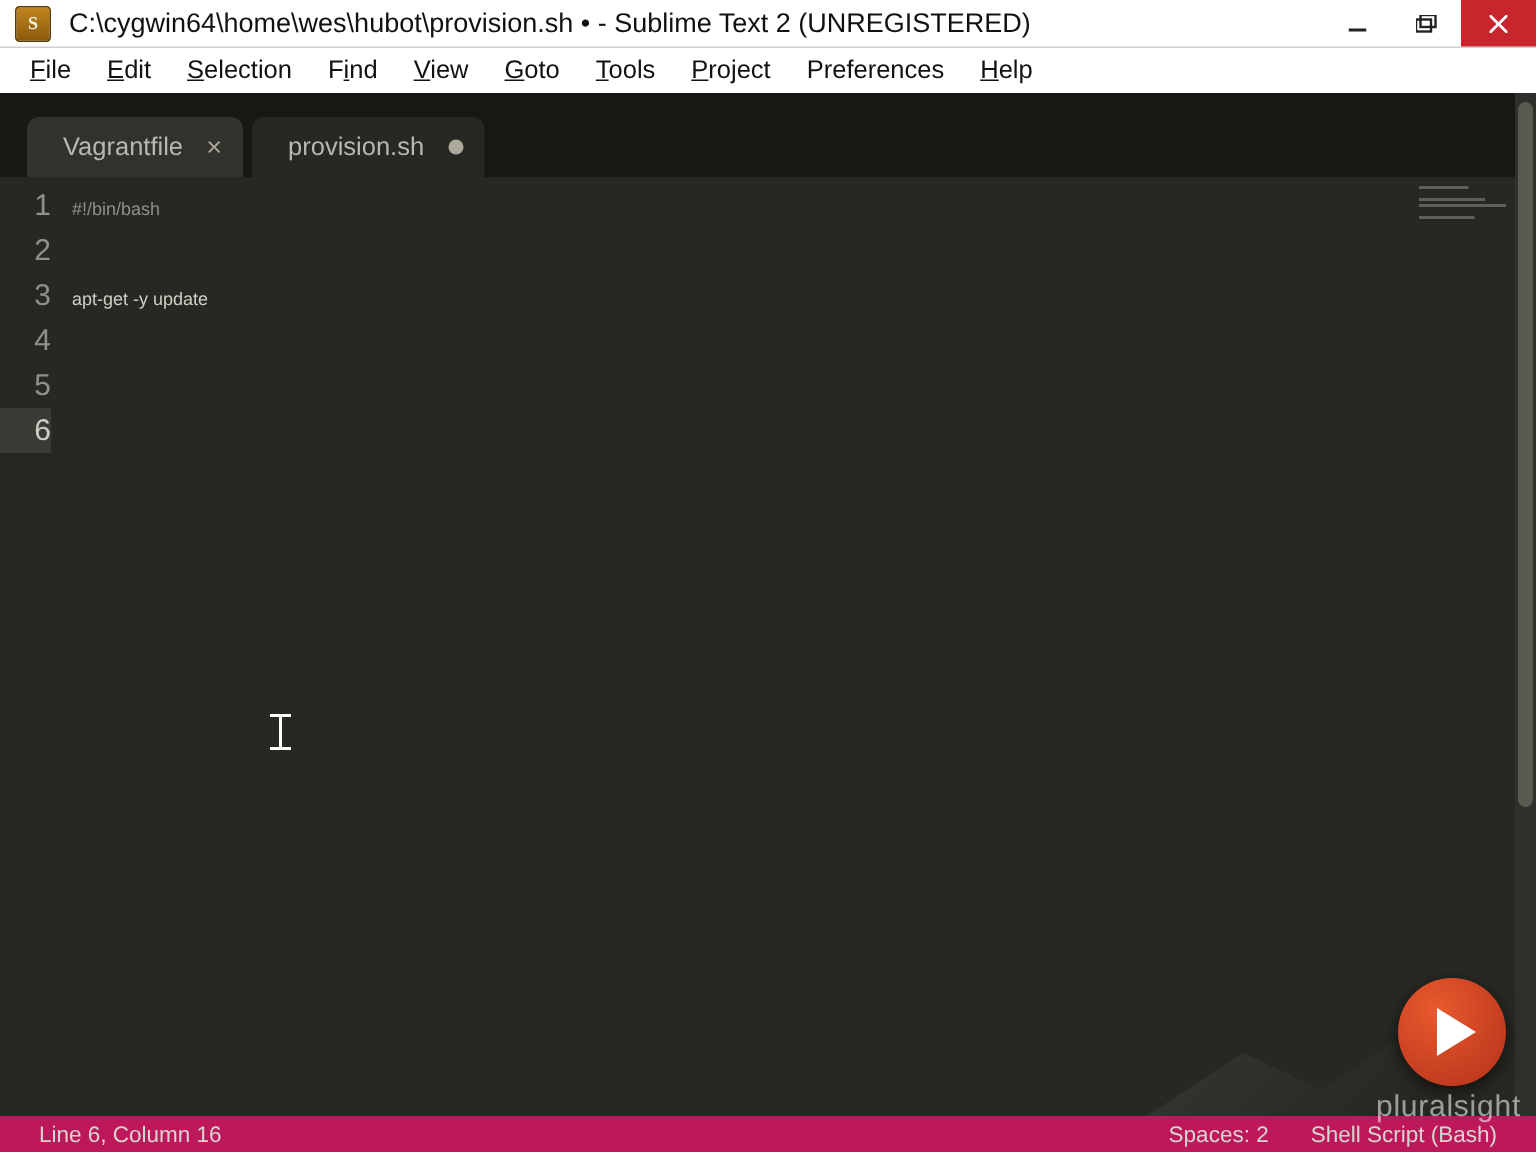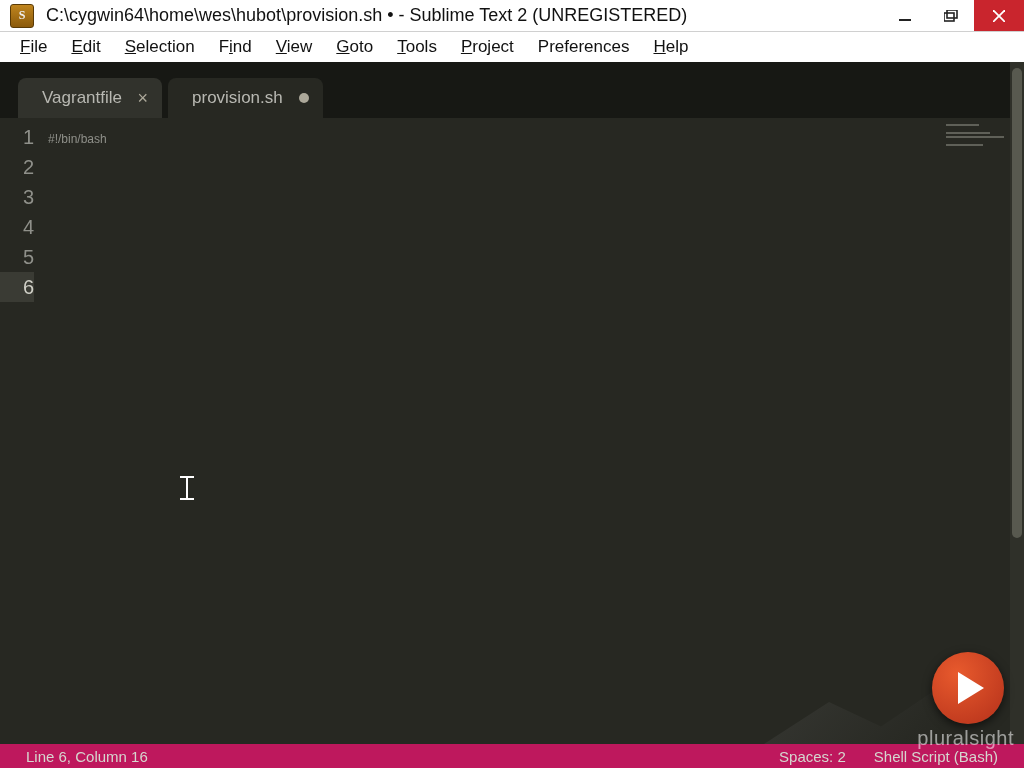--- a/index.html
+++ b/index.html
@@ -123,20 +123,21 @@
       <div class="ln">1</div>
       <div class="ln">2</div>
       <div class="ln">3</div>
       <div class="ln">4</div>
       <div class="ln">5</div>
       <div class="ln active">6</div>
     </div>
     <div class="code">
       <div class="line"><span class="comment">#!/bin/bash</span></div>
       <div class="line"></div>
+      <div class="line">apt-get -y update</div>
       <div class="line"></div>
     </div>
     <div class="minimap">
       <div class="mm-line a"></div>
         <div class="mm-line d"></div>
         <div class="mm-line b"></div>
         <div class="mm-line c"></div>
         <div class="mm-line d"></div>
         <div class="mm-line e"></div>
     </div>

